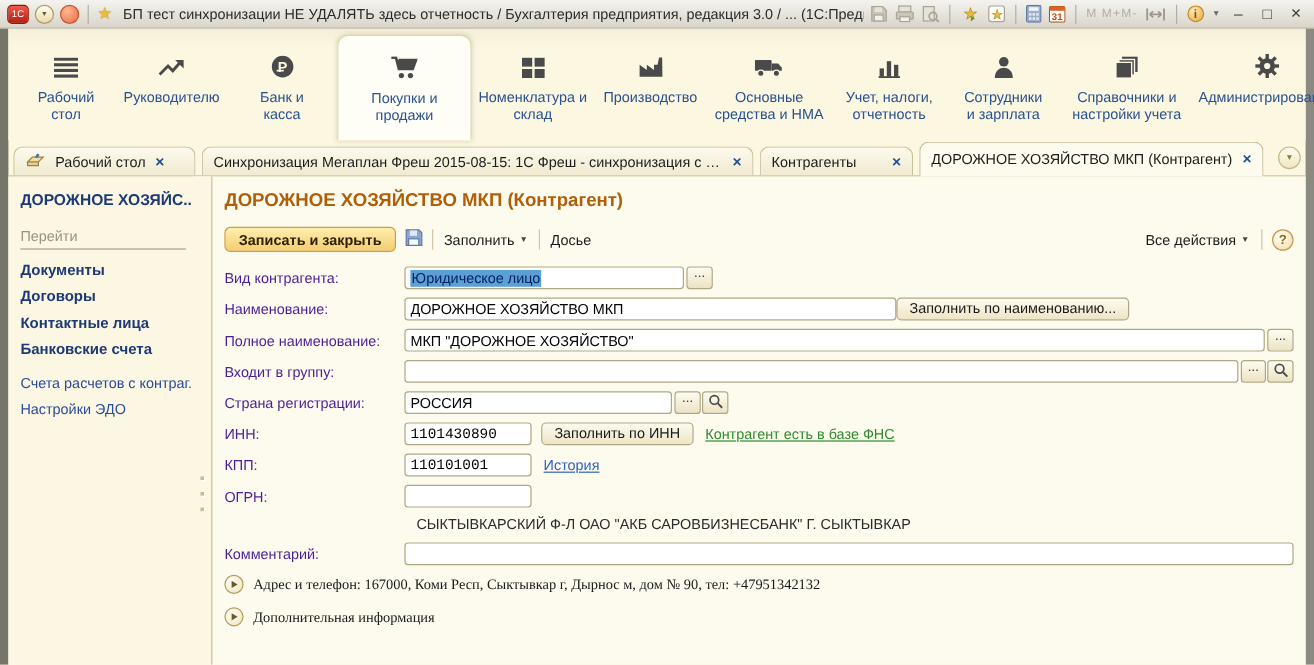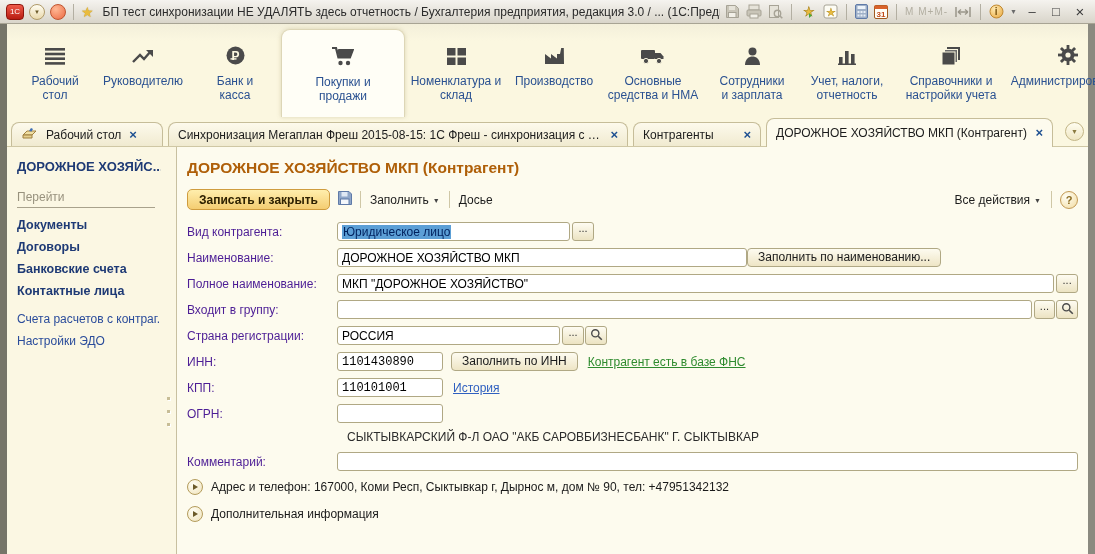--- a/index.html
+++ b/index.html
@@ -68,21 +68,21 @@
   .finput { height:19px; border:1px solid #b0a884; border-radius:3px; background:#fff; padding:0 4px; font:12px "Liberation Sans", sans-serif; color:#000; }
   input.finput { outline:none; }
   .vfield { display:flex; align-items:center; }
   .sel { background:#5c9fd6; color:#00215e; padding:0 1px; }
   .ebtn { height:19px; width:22px; margin-left:2px; border:1px solid #b0a884; border-radius:3px; background:linear-gradient(#fefcf2,#ece3c2); font-size:11px; line-height:9px; text-align:center; color:#333; padding-top:1px; }
   .ebtn.joined { margin-left:1px; }
   .btn { height:19px; border:1px solid #b0a884; border-radius:4px; background:linear-gradient(#fdfbf0,#eee5c5); padding:1px 10px 2px; font:12px "Liberation Sans", sans-serif; color:#1a1a1a; display:flex; align-items:center; }
   .link-green { color:#2e8b2e; text-decoration:underline; margin-left:10px; white-space:nowrap; }
   .link-blue { color:#3060c0; text-decoration:underline; margin-left:10px; }
   .bank-name { margin:0 0 8px 160px; color:#2b2b2b; }
-  .exp-row { display:flex; align-items:center; gap:8px; margin-bottom:9px; height:18px; }
+  .exp-row { display:flex; align-items:center; gap:8px; margin-bottom:9px; height:18px;font-family:Liberation Serif, serif; }
   .exp-btn { width:16px; height:16px; border-radius:50%; border:1px solid #b49c5c; background:radial-gradient(circle at 35% 30%, #fffef4, #f0e3bb); display:flex; align-items:center; justify-content:center; flex:none; }
   .exp-arrow { width:0; height:0; border-left:5px solid #6b5a28; border-top:3.5px solid transparent; border-bottom:3.5px solid transparent; margin-left:1px; }
 
   .w-kind{width:233px;} .w-name{width:410px;} .w-full{width:725px;} .w-group{width:705px;}
   .w-country{width:223px;} .w-short{width:106px;font-family:Liberation Mono, monospace;} .w-bik{width:112px; margin-left:8px;} .w-comment{width:749px;}
   .ml8{margin-left:8px;} .ml18{} .ml12{margin-left:12px;}
 </style>
 </head>
 <body>
 
@@ -209,21 +209,21 @@
       <div class="ribbon-item" style="width:92px">
         <div class="ricon">
             <svg width="19" height="19">
               <circle cx="9.5" cy="9.5" r="9" fill="#4a4a4a"></circle>
               <text x="5.5" y="13.8" font-size="12" font-weight="bold" fill="#fbf7e0">Р</text>
               <rect x="4.5" y="12.2" width="6" height="1.4" fill="#fbf7e0"></rect>
             </svg>
           </div>
         <div class="rlabel" style="max-width:48px">Банк и касса</div>
       </div>
-      <div class="ribbon-item active" style="width:124px">
+      <div class="ribbon-item active" style="width:112px">
         <div class="ricon">
             <svg width="22" height="19">
               <path d="M0 1 h4 l2.4 9.5 h11.5 l2.8 -7.5 h-14.5" fill="none" stroke="#4a4a4a" stroke-width="2.2"></path>
               <path d="M5 2.8 h16 l-2.6 8 h-11.4 z" fill="#4a4a4a"></path>
               <circle cx="8.5" cy="16" r="2.2" fill="#4a4a4a"></circle>
               <circle cx="16" cy="16" r="2.2" fill="#4a4a4a"></circle>
             </svg>
           </div>
         <div class="rlabel" style="max-width:68px">Покупки и продажи</div>
       </div>
@@ -252,41 +252,41 @@
         <div class="ricon">
             <svg width="24" height="17">
               <rect x="0" y="2" width="14" height="9" rx="1" fill="#4a4a4a"></rect>
               <path d="M14 5 h5.5 l3 3.5 v2.5 h-8.5 z" fill="#4a4a4a"></path>
               <circle cx="5" cy="13" r="2.6" fill="#4a4a4a" stroke="#fbf7e0" stroke-width="1"></circle>
               <circle cx="18" cy="13" r="2.6" fill="#4a4a4a" stroke="#fbf7e0" stroke-width="1"></circle>
             </svg>
           </div>
         <div class="rlabel" style="max-width:100px">Основные средства и НМА</div>
       </div>
-      <div class="ribbon-item" style="width:94px">
-        <div class="ricon">
-            <svg width="17" height="18">
-              <circle cx="8.5" cy="4.5" r="4" fill="#4a4a4a"></circle>
-              <path d="M1 18 c0 -6 4 -8.5 7.5 -8.5 s7.5 2.5 7.5 8.5 z" fill="#4a4a4a"></path>
-            </svg>
-          </div>
-        <div class="rlabel" style="max-width:72px">Сотрудники и зарплата</div>
-      </div>
       <div class="ribbon-item" style="width:96px">
         <div class="ricon">
             <svg width="18" height="17">
               <g fill="#4a4a4a">
                 <rect x="1" y="9" width="3.6" height="7"></rect>
                 <rect x="7" y="3" width="3.6" height="13"></rect>
                 <rect x="13" y="6" width="3.6" height="10"></rect>
                 <rect x="0" y="15.5" width="18" height="1.5"></rect>
               </g>
             </svg>
           </div>
         <div class="rlabel" style="max-width:84px">Учет, налоги, отчетность</div>
+      </div>
+      <div class="ribbon-item" style="width:94px">
+        <div class="ricon">
+            <svg width="17" height="18">
+              <circle cx="8.5" cy="4.5" r="4" fill="#4a4a4a"></circle>
+              <path d="M1 18 c0 -6 4 -8.5 7.5 -8.5 s7.5 2.5 7.5 8.5 z" fill="#4a4a4a"></path>
+            </svg>
+          </div>
+        <div class="rlabel" style="max-width:72px">Сотрудники и зарплата</div>
       </div>
       <div class="ribbon-item" style="width:112px">
         <div class="ricon">
             <svg width="20" height="18">
               <rect x="6" y="0" width="13" height="13" fill="#4a4a4a"></rect>
               <rect x="3.5" y="2.5" width="13" height="13" fill="#6a6a6a" stroke="#fbf7e0" stroke-width="1"></rect>
               <rect x="1" y="5" width="13" height="13" fill="#4a4a4a" stroke="#fbf7e0" stroke-width="1"></rect>
             </svg>
           </div>
         <div class="rlabel" style="max-width:102px">Справочники и настройки учета</div>
@@ -332,22 +332,22 @@
       </div>
       <div class="tab-overflow">▼</div>
     </div>
 
     <div class="main">
       <div class="sidebar">
         <div class="sb-title">ДОРОЖНОЕ ХОЗЯЙС...</div>
         <div class="sb-section">Перейти</div>
         <div class="sb-link-bold">Документы</div>
         <div class="sb-link-bold">Договоры</div>
+        <div class="sb-link-bold">Контактные лица</div>
         <div class="sb-link-bold">Банковские счета</div>
-        <div class="sb-link-bold">Контактные лица</div>
         <div class="sb-gap"></div>
         <div class="sb-link">Счета расчетов с контраг...</div>
         <div class="sb-link">Настройки ЭДО</div>
       </div>
 
       <div class="splitter">
         <div class="grip">
             <i></i>
             <i></i>
             <i></i>

